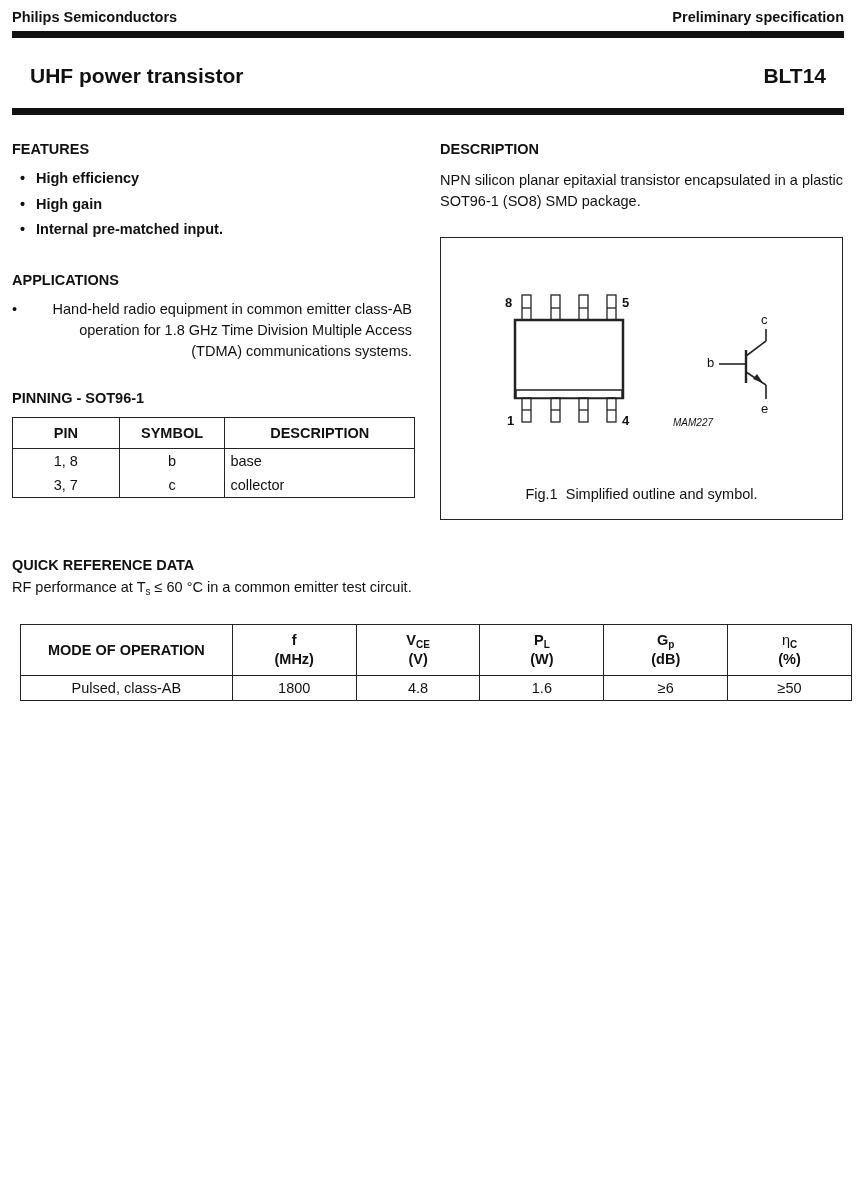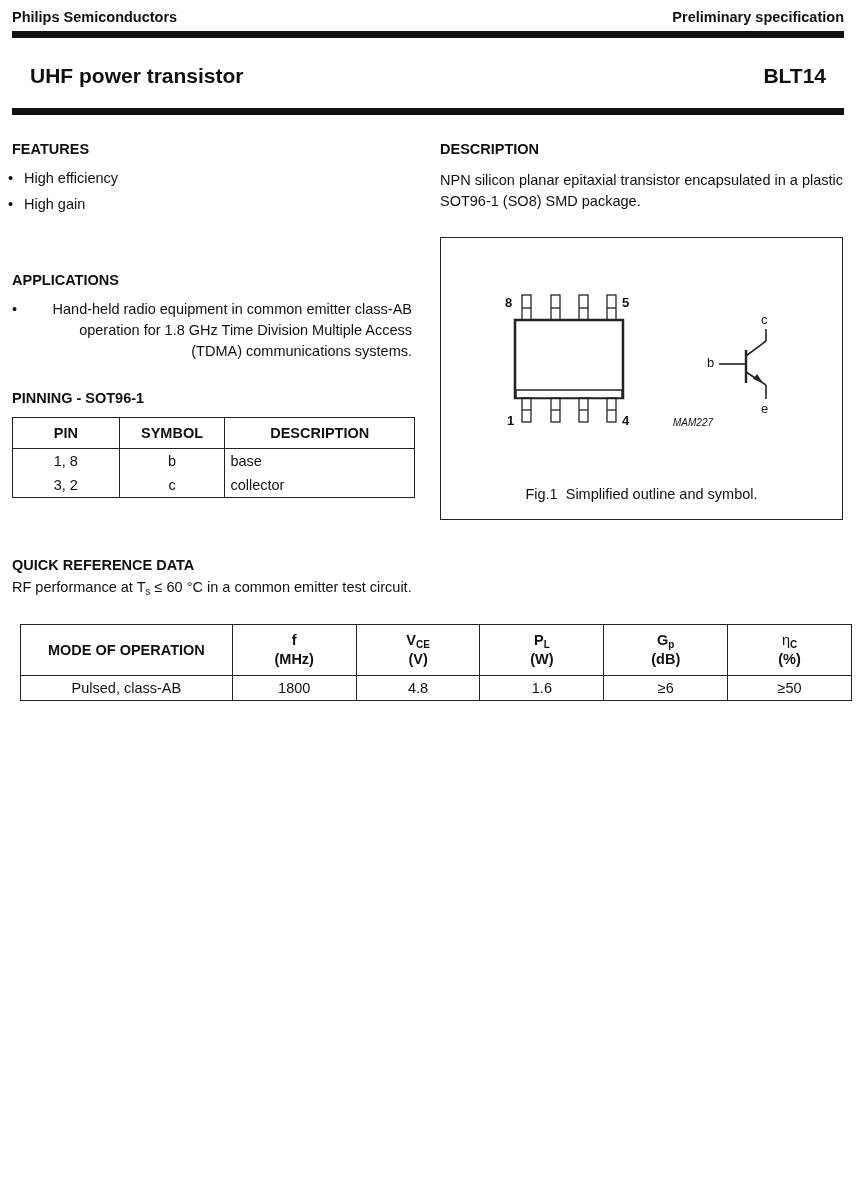--- a/index.html
+++ b/index.html
@@ -38,23 +38,24 @@
 <body>
 
 <div class="abs hdr-small" style="left:12px;">Philips Semiconductors</div>
 <div class="abs hdr-small" style="right:12px;margin-left:7px;">Preliminary specification</div>
 <div class="abs bar" style="top:31px;"></div>
 <div class="abs title" style="left:30px;">UHF power transistor</div>
 <div class="abs title" style="right:30px;">BLT14</div>
 <div class="abs bar" style="top:108px;"></div>
 
 <div class="abs h2" style="left:12px; top:141px;">FEATURES</div>
-<ul class="abs blt" style="left:8px; top:166px; width:410px;">
+<ul class="abs blt" style="left:20px; top:166px; width:410px;font-weight:bold;">
   <li>High efficiency</li>
   <li>High gain</li>
+  <li>Internal pre-matched input.</li>
 </ul>
 
 <div class="abs h2" style="left:12px; top:272px;">APPLICATIONS</div>
 <ul class="abs blt app" style="left:12px; top:299px; width:400px;">
   <li>Hand-held radio equipment in common emitter class-AB operation for 1.8 GHz Time Division Multiple Access (TDMA) communications systems.</li>
 </ul>
 
 <div class="abs h2" style="left:12px; top:390px;">PINNING - SOT96-1</div>
 <table class="pin-table">
   <colgroup>
@@ -69,21 +70,21 @@
       <th>DESCRIPTION</th>
     </tr>
   </thead>
   <tbody>
     <tr>
       <td class="c">1, 8</td>
       <td class="c">b</td>
       <td>base</td>
     </tr>
     <tr>
-      <td class="c">3, 2</td>
+      <td class="c">3, 7</td>
       <td class="c">c</td>
       <td>collector</td>
     </tr>
   </tbody>
 </table>
 
 <div class="abs h2" style="left:440px; top:141px;">DESCRIPTION</div>
 <div class="abs txt" style="left:440px; top:170px; width:405px;">NPN silicon planar epitaxial transistor encapsulated in a plastic SOT96-1 (SO8) SMD package.</div>
 
 <div class="abs fig">

